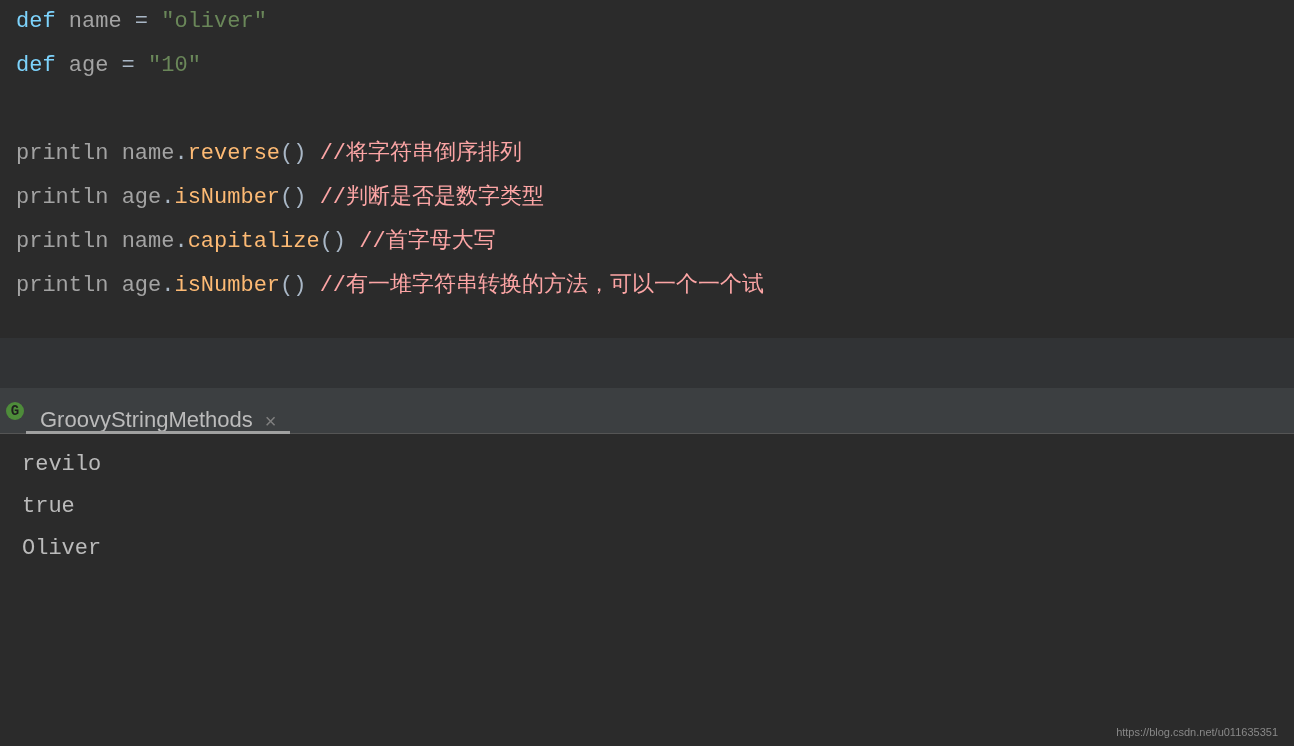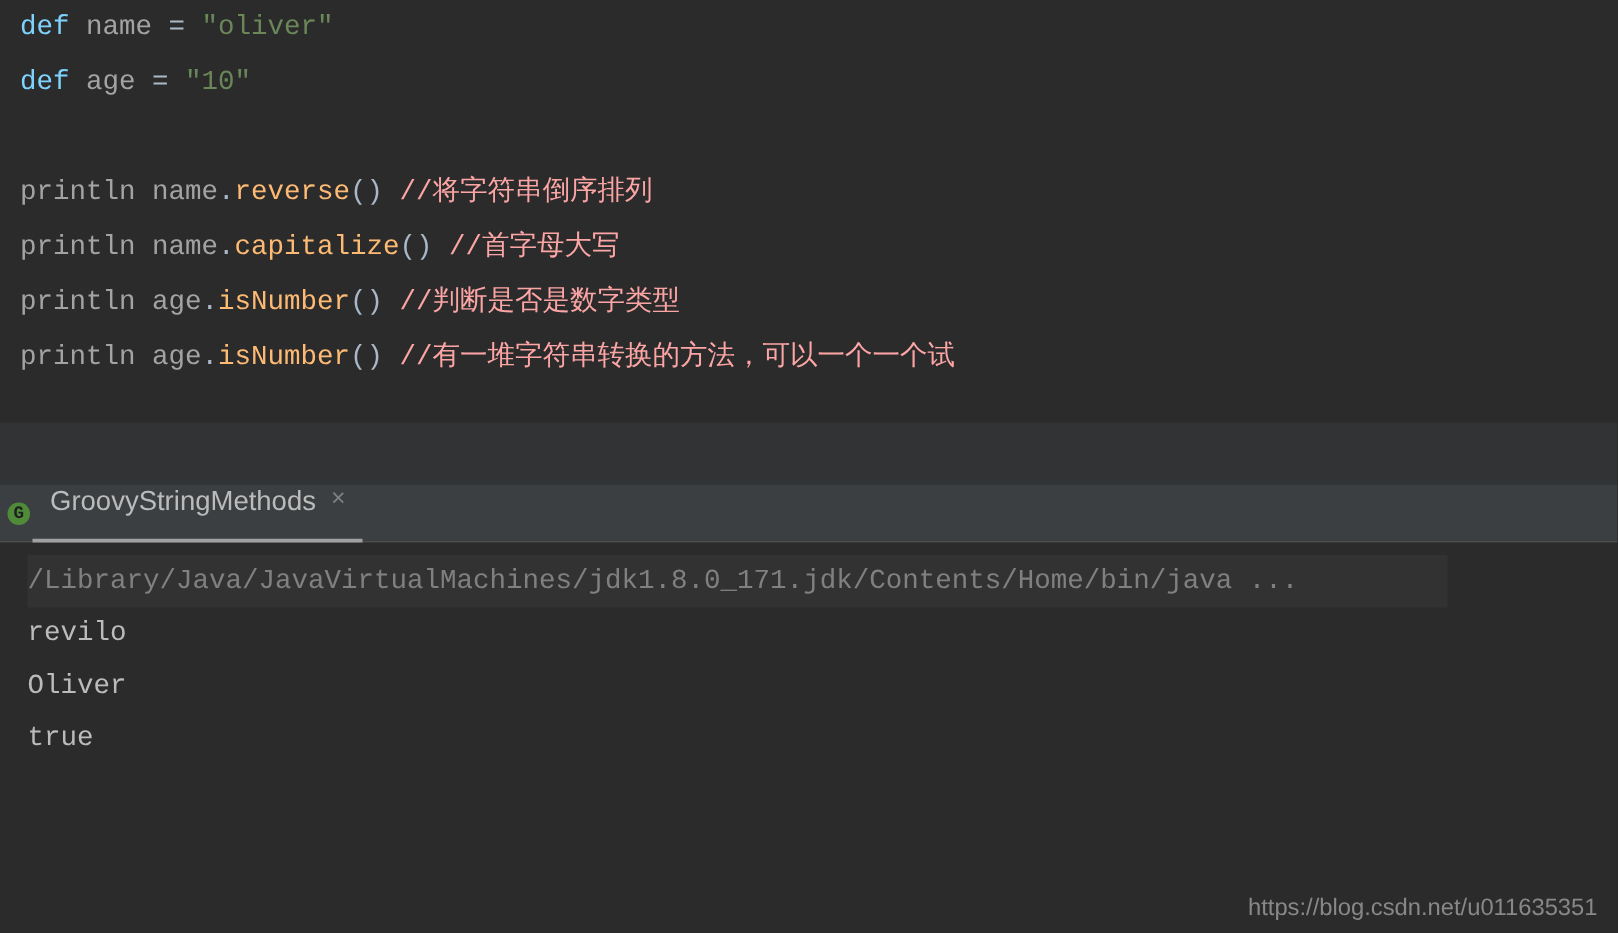--- a/index.html
+++ b/index.html
@@ -53,21 +53,21 @@
     background: #4e8c3a;
     color: #1e1e1e;
     font-size: 14px;
     font-weight: bold;
     display: flex;
     align-items: center;
     justify-content: center;
   }
   .tab {
     display: flex;
-    align-items: flex-start;
+    align-items: flex-end;
     padding: 0 14px;
     color: #bbbbbb;
     font-family: -apple-system, 'Segoe UI', sans-serif;
     font-size: 22px;
     gap: 12px;
     position: relative;
   }
   .tab.active::after {
     content: "";
     position: absolute;
@@ -94,51 +94,50 @@
     background: #323232;
     color: #808080;
     margin-right: 120px;
   }
   .watermark {
     position: absolute;
     right: 16px;
     bottom: 8px;
     color: #888;
     font-family: sans-serif;
-    font-size: 19px;
+    font-size: 11px;
   }
 </style>
 </head>
 <body>
 
 <div class="editor" id="editor">
     <div class="line"><span class="kw">def </span><span class="ident">name</span><span class="eq"> = </span><span class="str">"oliver"</span></div>
     <div class="line"><span class="kw">def </span><span class="ident">age</span><span class="eq"> = </span><span class="str">"10"</span></div>
     <div class="line">&nbsp;</div>
     <div class="line"><span class="ident">println </span><span class="ident">name</span><span class="punct">.</span><span class="method">reverse</span><span class="punct">()</span><span class="comment"> //将字符串倒序排列</span></div>
+    <div class="line"><span class="ident">println </span><span class="ident">age</span><span class="punct">.</span><span class="method">isNumber</span><span class="punct">()</span><span class="comment"> //判断是否是数字类型</span></div>
     <div class="line"><span class="ident">println </span><span class="ident">name</span><span class="punct">.</span><span class="method">capitalize</span><span class="punct">()</span><span class="comment"> //首字母大写</span></div>
-    <div class="line"><span class="ident">println </span><span class="ident">age</span><span class="punct">.</span><span class="method">isNumber</span><span class="punct">()</span><span class="comment"> //判断是否是数字类型</span></div>
     <div class="line"><span class="ident">println </span><span class="ident">age</span><span class="punct">.</span><span class="method">isNumber</span><span class="punct">()</span><span class="comment"> //有一堆字符串转换的方法，可以一个一个试</span></div>
   </div>
 
 <div class="separator"></div>
 
 <div class="tab-bar">
   <div class="tab-icon">
     <div class="tab-icon-badge">G</div>
   </div>
   <div class="tab active">
     <span>GroovyStringMethods</span>
     <span class="tab-close">×</span>
   </div>
 </div>
 
 <div class="console">
-  <div class="console-line cmd">/Library/Java/JavaVirtualMachines/jdk1.8.0_171.jdk/Contents/Home/bin/java ...</div>
   <div id="console-out">
       <div class="console-line">revilo</div>
+      <div class="console-line">true</div>
       <div class="console-line">Oliver</div>
-      <div class="console-line">true</div>
       <div class="console-line">&nbsp;</div>
     </div>
 </div>
 
 <div class="watermark">https://blog.csdn.net/u011635351</div>
 
 </body></html>

